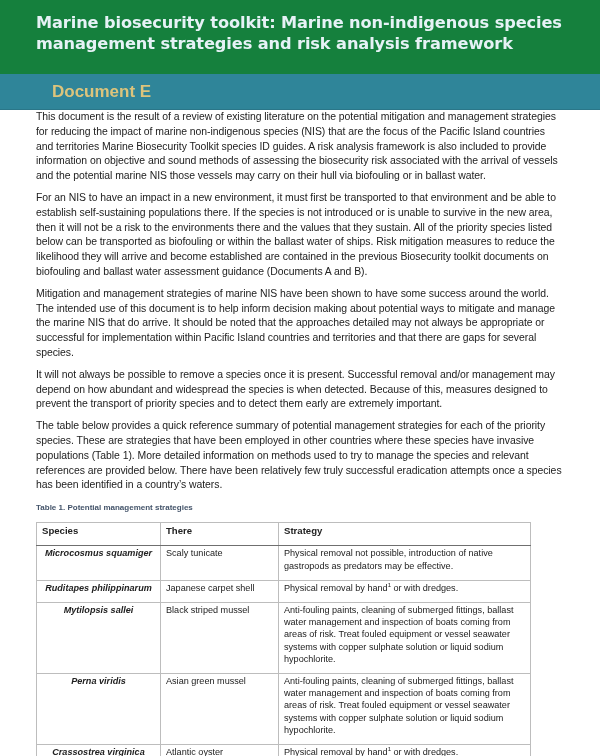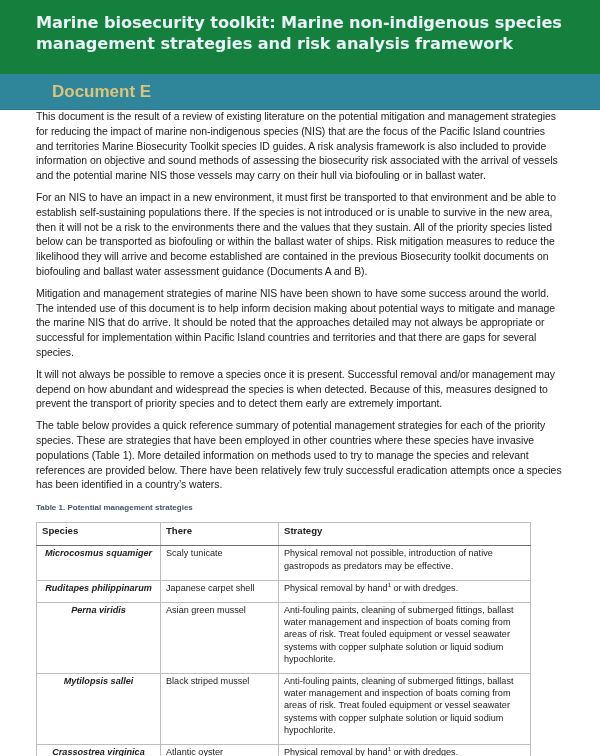--- a/index.html
+++ b/index.html
@@ -87,27 +87,27 @@
         <td class="sp">Microcosmus squamiger</td>
         <td>Scaly tunicate</td>
         <td>Physical removal not possible, introduction of native gastropods as predators may be effective.</td>
       </tr>
       <tr>
         <td class="sp">Ruditapes philippinarum</td>
         <td>Japanese carpet shell</td>
         <td><span>Physical removal by hand</span><sup>1</sup><span> or with dredges.</span></td>
       </tr>
       <tr>
-        <td class="sp">Perna viridis</td>
-        <td>Asian green mussel</td>
+        <td class="sp">Mytilopsis sallei</td>
+        <td>Black striped mussel</td>
         <td>Anti-fouling paints, cleaning of submerged fittings, ballast water management and inspection of boats coming from areas of risk. Treat fouled equipment or vessel seawater systems with copper sulphate solution or liquid sodium hypochlorite.</td>
       </tr>
       <tr>
-        <td class="sp">Mytilopsis sallei</td>
-        <td>Black striped mussel</td>
+        <td class="sp">Perna viridis</td>
+        <td>Asian green mussel</td>
         <td>Anti-fouling paints, cleaning of submerged fittings, ballast water management and inspection of boats coming from areas of risk. Treat fouled equipment or vessel seawater systems with copper sulphate solution or liquid sodium hypochlorite.</td>
       </tr>
       <tr>
         <td class="sp">Crassostrea virginica</td>
         <td>Atlantic oyster</td>
         <td><span>Physical removal by hand</span><sup>1</sup><span> or with dredges.</span></td>
       </tr>
       <tr>
         <td class="sp">Magallana gigas</td>
         <td>Pacific oyster</td>

